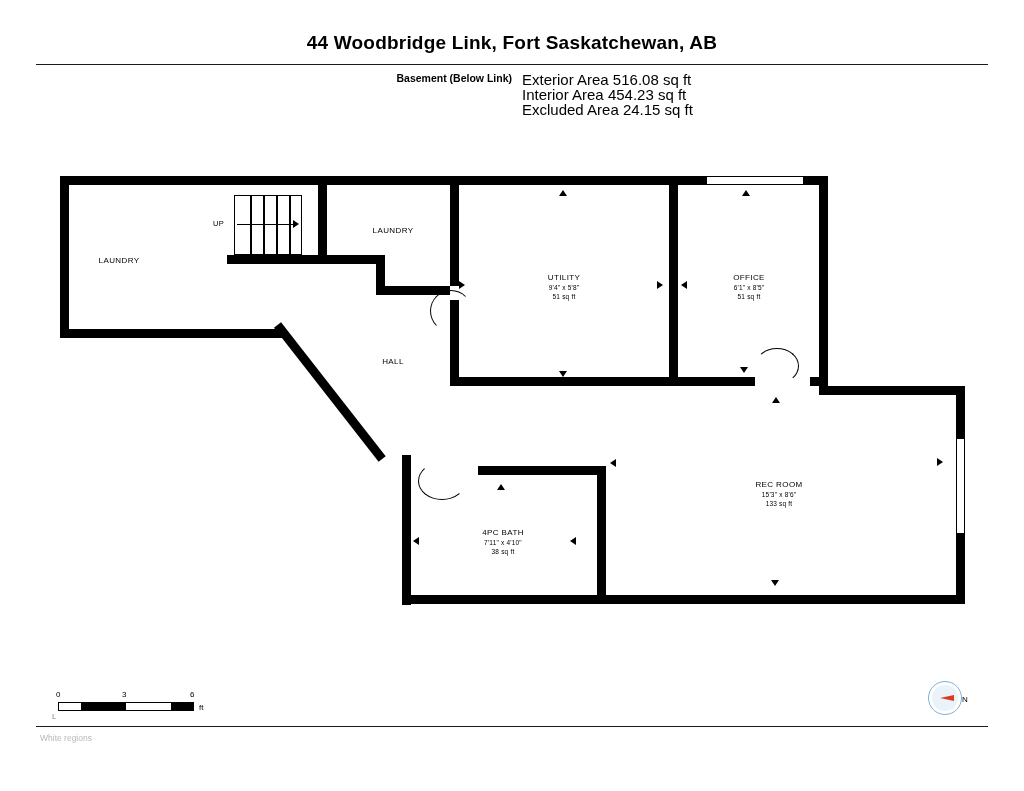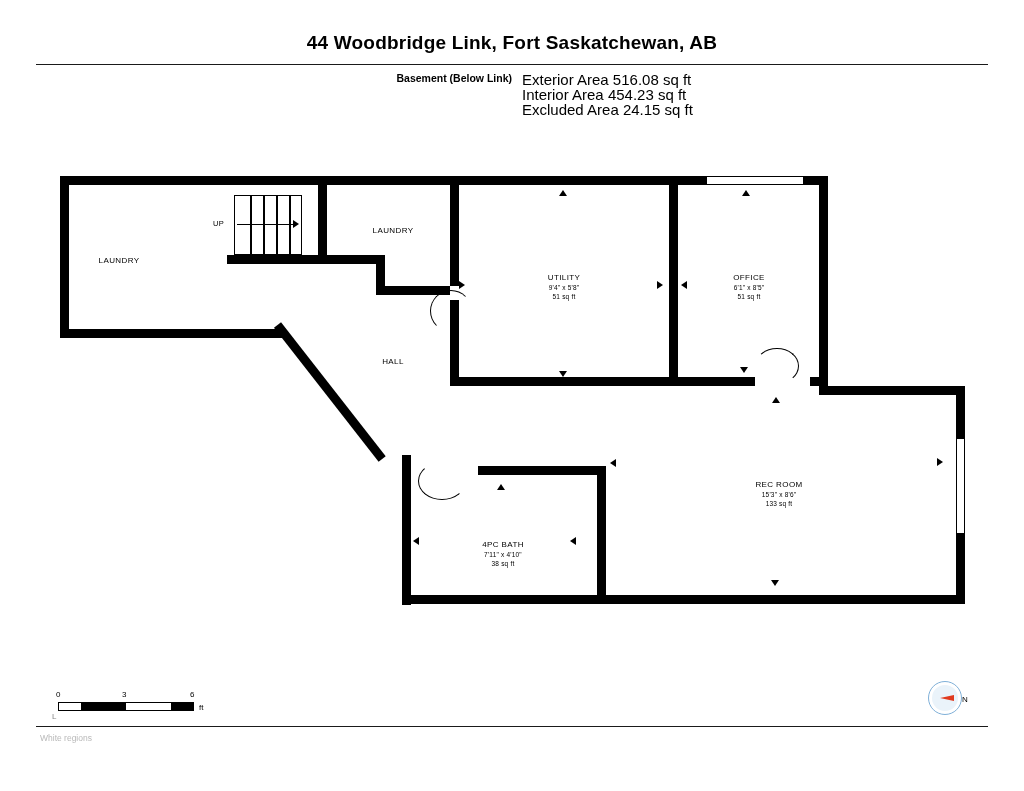--- a/index.html
+++ b/index.html
@@ -350,21 +350,21 @@
     <div class="room-label" style="left:348px; top:357px; width:90px;">
       <div class="nm">HALL</div>
     </div>
 
     <div class="room-label" style="left:734px; top:480px; width:90px;">
       <div class="nm">REC ROOM</div>
       <div class="dm">15'3" x 8'6"</div>
       <div class="ar">133 sq ft</div>
     </div>
 
-    <div class="room-label" style="left:458px; top:540px; width:90px;">
+    <div class="room-label" style="left:458px; top:528px; width:90px;">
       <div class="nm">4PC BATH</div>
       <div class="dm">7'11" x 4'10"</div>
       <div class="ar">38 sq ft</div>
     </div>
   </div>
 
   <div>
     <div class="scale-tick" style="left:56px; top:690px;">0</div>
     <div class="scale-tick" style="left:122px; top:690px;">3</div>
     <div class="scale-tick" style="left:190px; top:690px;">6</div>

